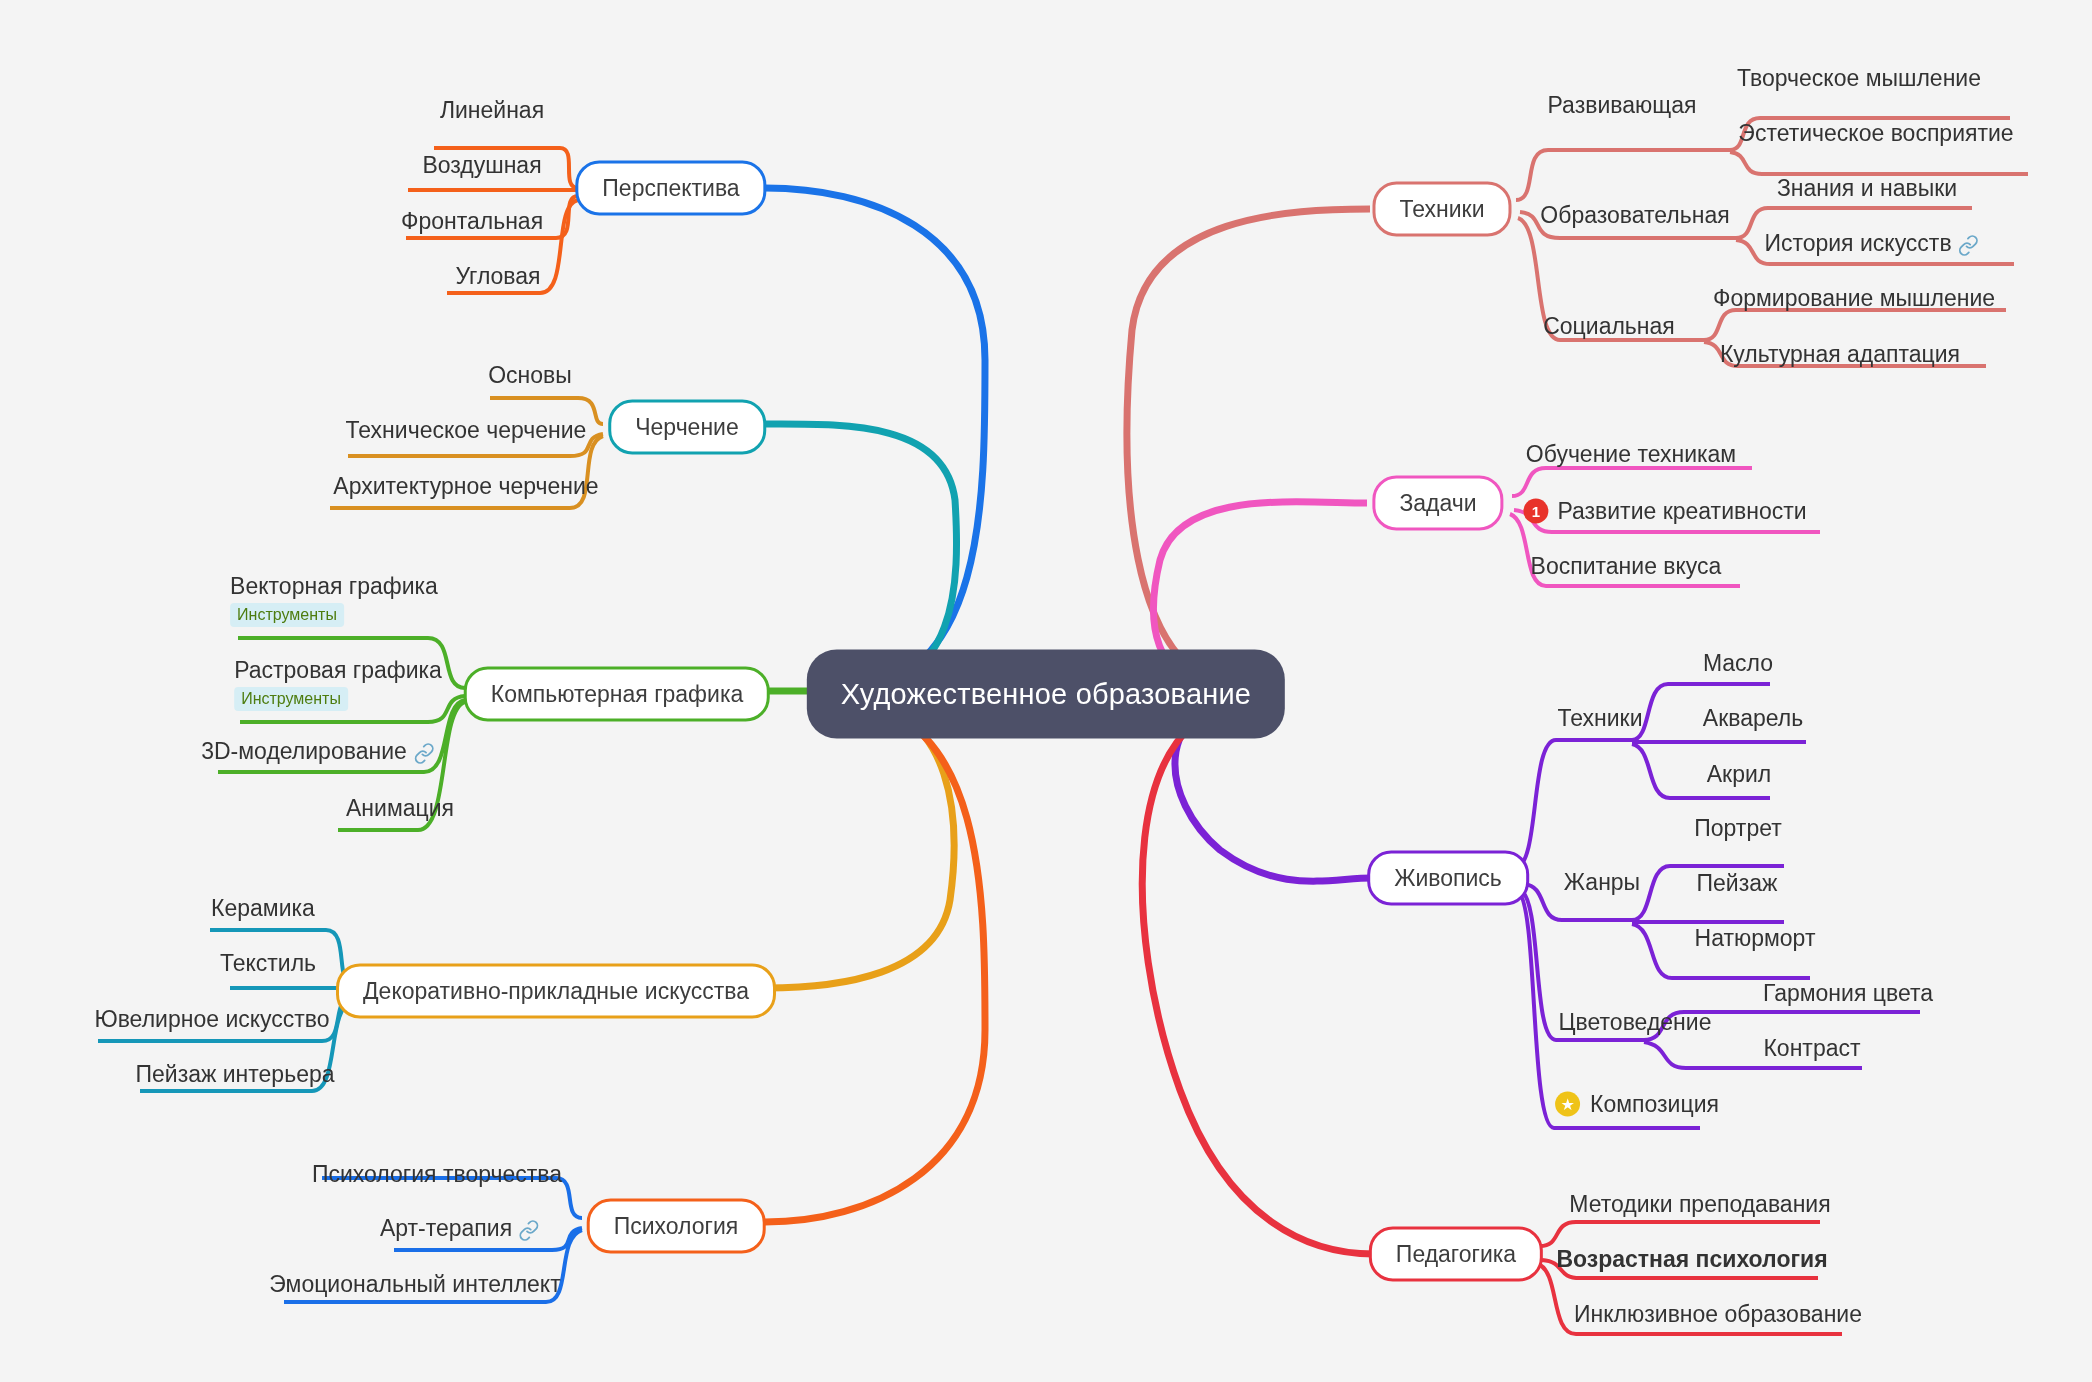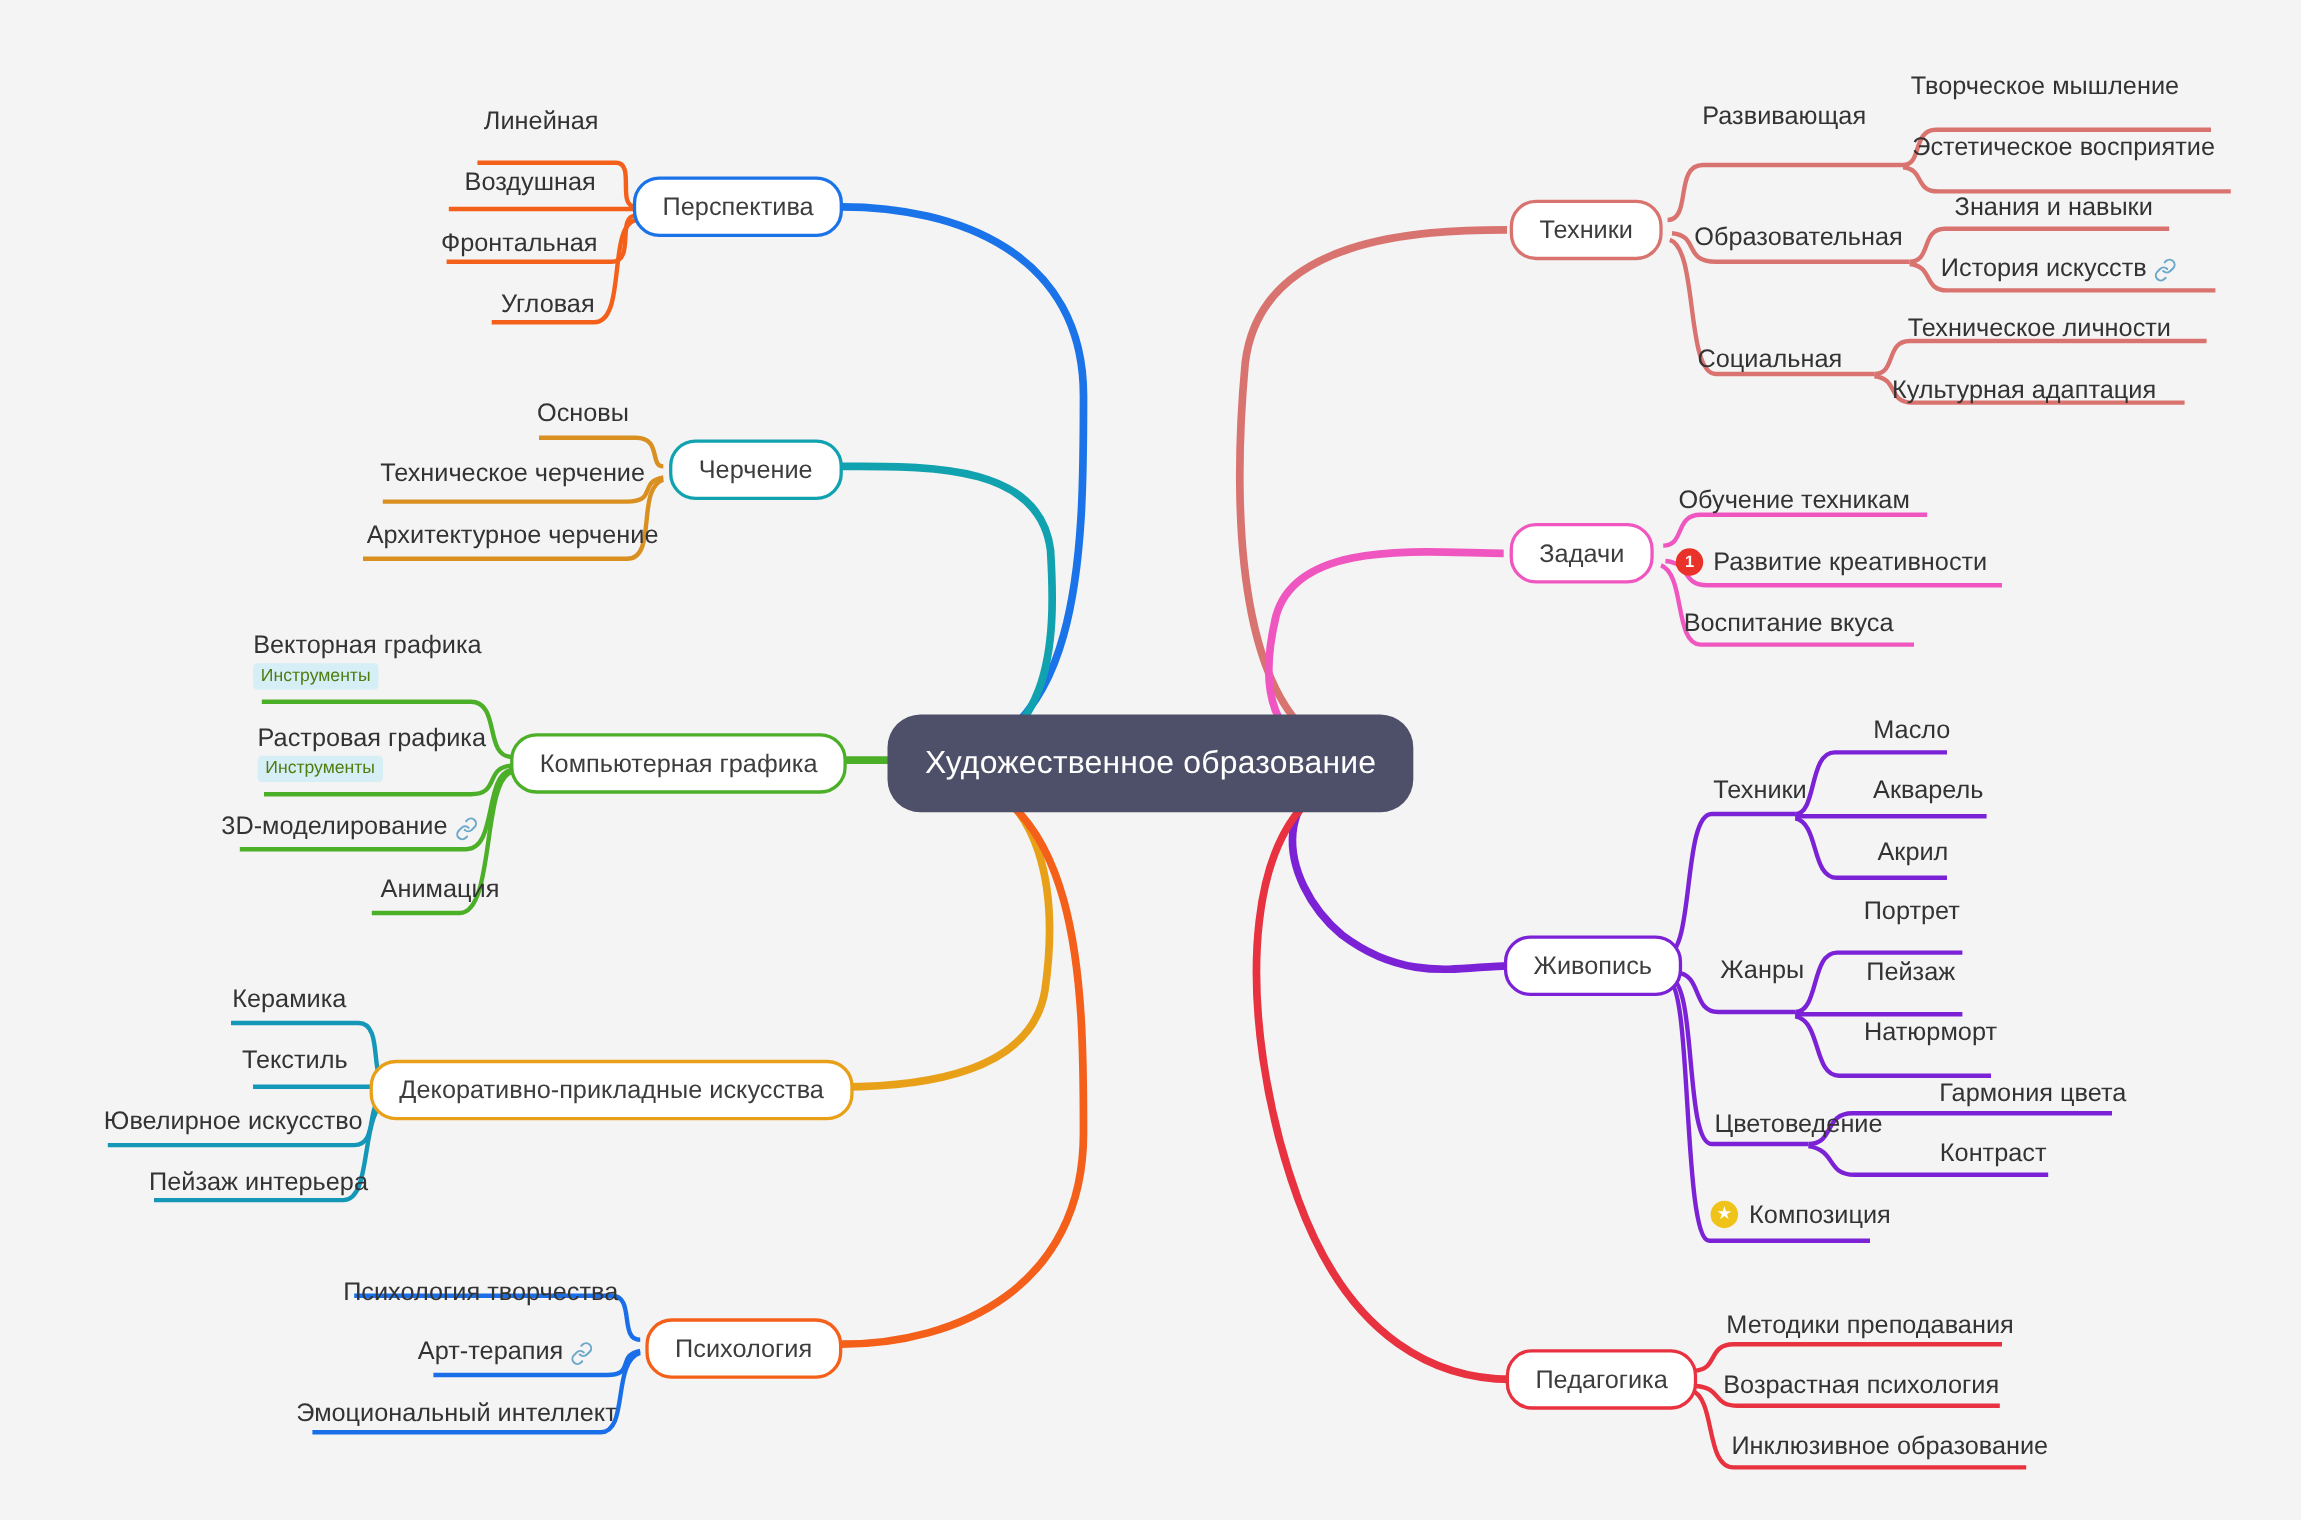--- a/index.html
+++ b/index.html
@@ -300,21 +300,21 @@
 <div class="leaf" style="left:1872px;top:243px;">
   <span>История искусств</span>
   <span class="link-icon">
     <svg viewBox="0 0 24 24" width="22" height="22" fill="none" stroke="#6ba8c9" stroke-width="2" stroke-linecap="round">
       <path d="M10 13a5 5 0 0 0 7.07 0l2.83-2.83a5 5 0 0 0-7.07-7.07L11.5 4.4"></path>
       <path d="M14 11a5 5 0 0 0-7.07 0L4.1 13.83a5 5 0 0 0 7.07 7.07l1.3-1.3"></path>
     </svg>
   </span>
 </div>
 <div class="leaf" style="left:1854px;top:298px;">
-  <span>Техническое личности</span>
+  <span>Формирование мышление</span>
 </div>
 <div class="leaf" style="left:1840px;top:354px;">
   <span>Культурная адаптация</span>
 </div>
 
 <div class="leaf" style="left:1631px;top:454px;">
   <span>Обучение техникам</span>
 </div>
 <div class="leaf" style="left:1665px;top:511px;">
   <span class="num-badge">1</span>
@@ -359,20 +359,20 @@
 <div class="leaf" style="left:1848px;top:993px;">
   <span>Гармония цвета</span>
 </div>
 <div class="leaf" style="left:1812px;top:1048px;">
   <span>Контраст</span>
 </div>
 
 <div class="leaf" style="left:1700px;top:1204px;">
   <span>Методики преподавания</span>
 </div>
-<div class="leaf" style="left:1692px;top:1259px;">
+<div class="leaf" style="left:1692px;top:1259px;font-weight:bold;">
   <span>Возрастная психология</span>
 </div>
 <div class="leaf" style="left:1718px;top:1314px;">
   <span>Инклюзивное образование</span>
 </div>
 
 </div>
 
 </body></html>

